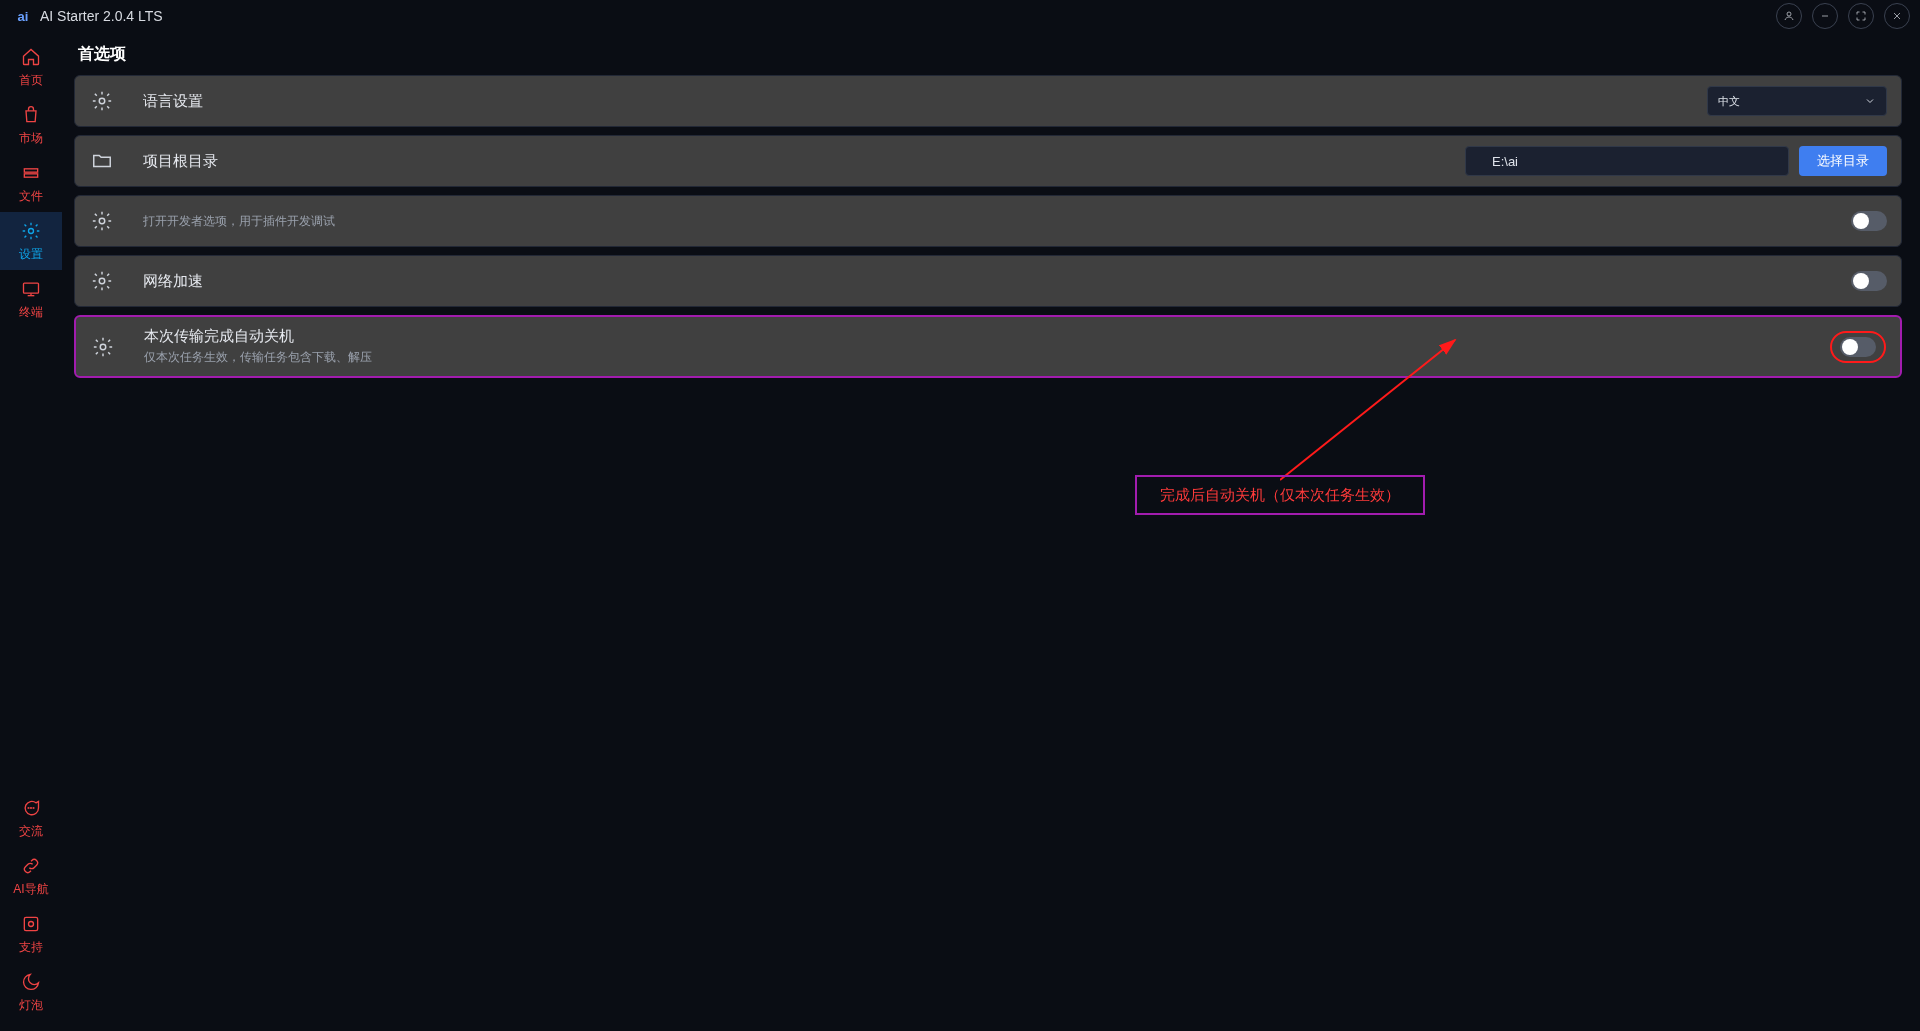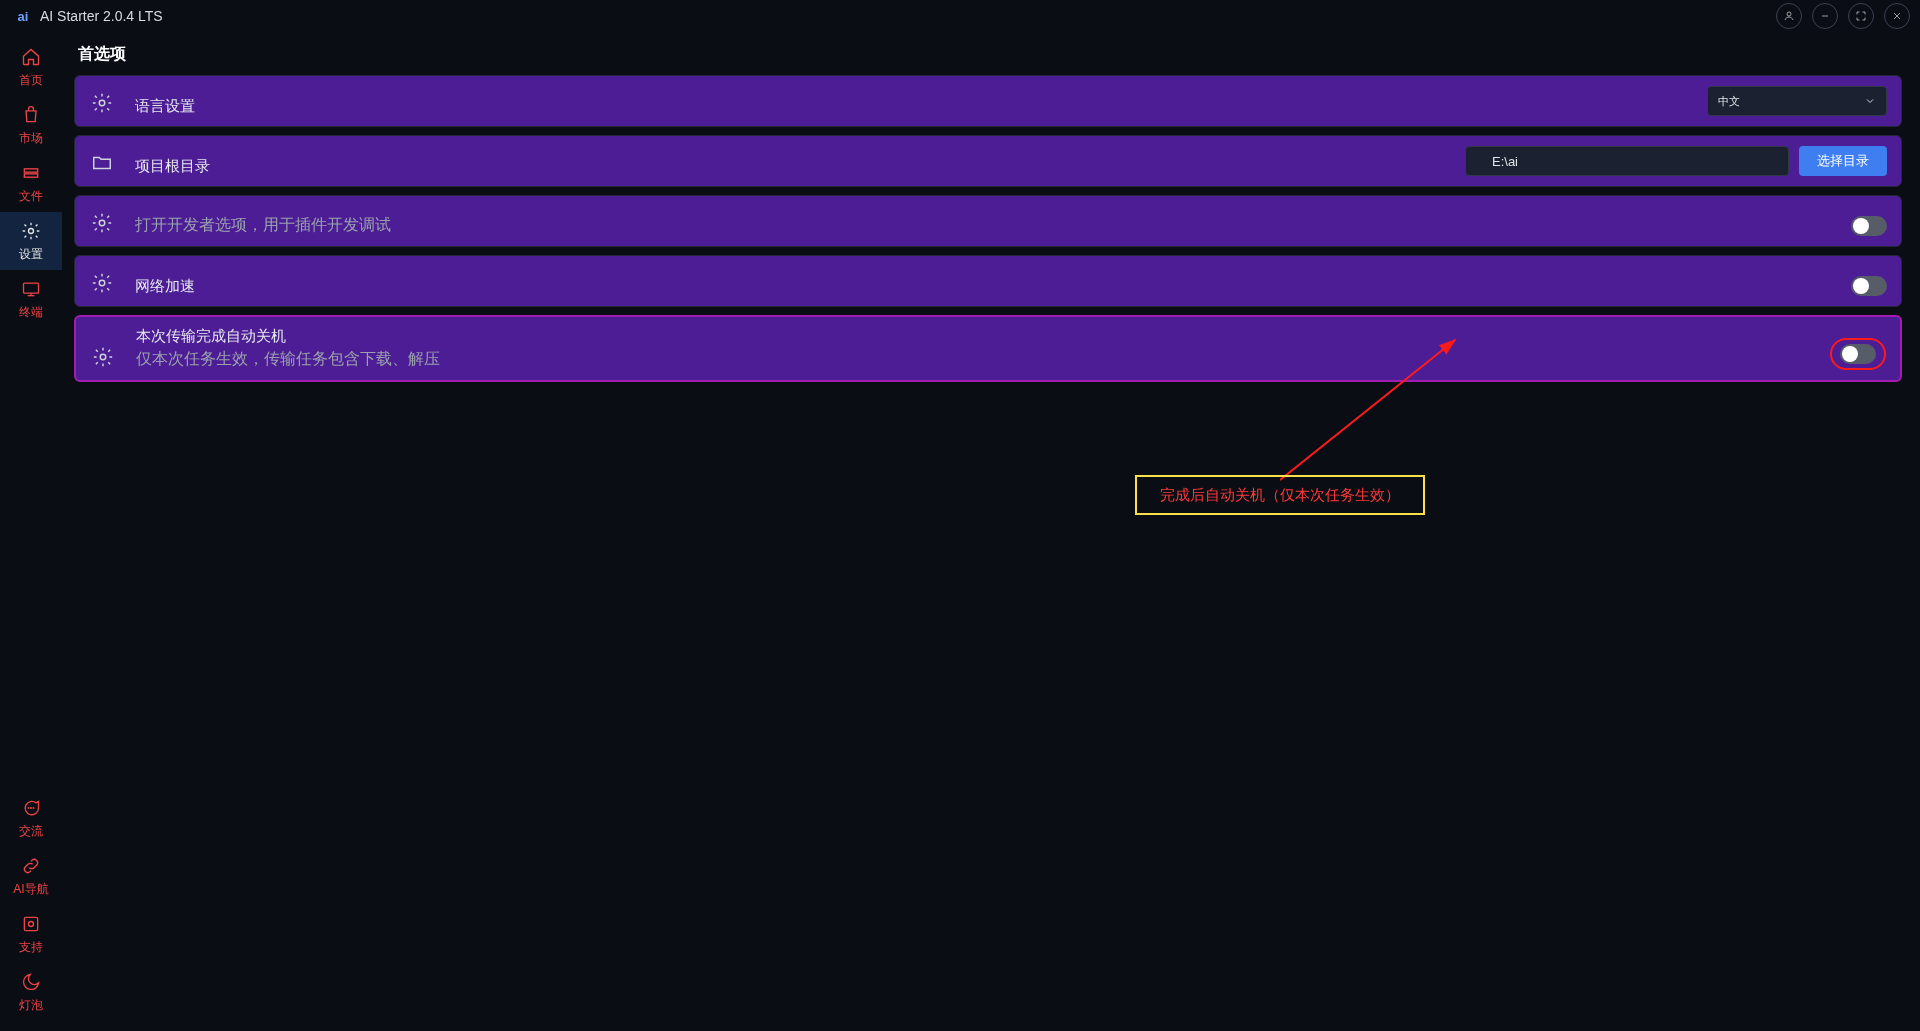--- a/index.html
+++ b/index.html
@@ -12,54 +12,54 @@
   .titlebar-right { display: flex; gap: 10px; }
   .win-btn { width: 26px; height: 26px; border-radius: 50%; border: 1px solid #3a4150; display: flex; align-items: center; justify-content: center; color: #c9cdd6; cursor: pointer; font-size:12px;}
   .win-btn svg { width: 12px; height: 12px; stroke: #c9cdd6; fill:none; stroke-width:1.5;}
 
   .app-body { display: flex; height: calc(100% - 32px); }
 
   
   .sidebar { width: 62px; background: #0a0d14; display: flex; flex-direction: column; justify-content: space-between; padding-top: 6px; padding-bottom: 10px;}
   .sidebar-group { display:flex; flex-direction:column; }
   .nav-item { display: flex; flex-direction: column; align-items: center; justify-content: center; height: 58px; cursor: pointer; color: #ef4444; gap:4px; }
-  .nav-item.active { background: #12243f; color: #e5e5e5; }
+  .nav-item.active { background: #12243f; color: #0ea5e9; }
   .nav-item .icon { width: 22px; height: 22px; display:flex; align-items:center; justify-content:center;}
   .nav-item .icon svg { width:20px; height:20px; stroke: currentColor; fill:none; stroke-width:1.6;}
   .nav-item .label { font-size: 12px; }
 
   
   .main { flex:1; padding: 10px 18px 0 12px; }
   .page-title { font-size: 16px; font-weight: 600; color: #ffffff; padding: 2px 0 10px 4px;}
   .rows { display:flex; flex-direction:column; gap:8px; }
-  .row { background: #4c1d95; border:1px solid #222836; border-radius:6px; display:flex; align-items:flex-end; padding: 10px 14px; min-height:52px; gap:20px;}
+  .row { background: #404040; border:1px solid #222836; border-radius:6px; display:flex; align-items:center; padding: 10px 14px; min-height:52px; gap:28px;}
   .row.highlight { border:2px solid #a21caf; }
   .row-icon { width:26px; height:26px; display:flex; align-items:center; justify-content:center; color:#cfd4dc;}
   .row-icon svg { width:22px; height:22px; stroke:currentColor; fill:none; stroke-width:1.6;}
   .row-texts { flex:1; display:flex; flex-direction:column; gap:3px;}
   .row-label { font-size:15px; color:#e6e9ef;}
-  .row-desc { font-size:16px; color:#9aa1ad;}
+  .row-desc { font-size:12px; color:#9aa1ad;}
   .row-controls { display:flex; align-items:center; gap:10px;}
 
   
   .select { width:180px; height:30px; background:#1b2130; border:1px solid #303848; border-radius:4px; display:flex; align-items:center; justify-content:space-between; padding:0 10px; font-size:11px; cursor:pointer; color:#dfe3ea;}
   .select svg { width:12px; height:12px; stroke:#cfd4dc; fill:none; stroke-width:2;}
 
   
   .path-input { width:324px; height:30px; background:#1b2130; border:1px solid #303848; border-radius:4px; padding:0 26px; font-size:13px; color:#dfe3ea; display:flex; align-items:center;}
   .btn-primary { height:30px; padding:0 18px; background:#3f7ef0; color:#fff; border:none; border-radius:4px; font-size:13px; cursor:pointer; display:flex; align-items:center; justify-content:center;}
 
   
   .toggle { width:36px; height:20px; border-radius:10px; background:#565c68; position:relative; cursor:pointer;}
   .toggle .knob { position:absolute; width:16px; height:16px; border-radius:50%; background:#fff; top:2px; left:2px;}
   .toggle-wrap { position:relative; display:flex; align-items:center;}
   .toggle-wrap.hl { border:2px solid #ff1a1a; border-radius:16px; padding:4px 8px;}
 
   
-  .annotation-box { position:absolute; left:1135px; top:475px; width:290px; height:40px; border:2px solid #fde047; display:flex; align-items:center; justify-content:center; color:#ff3a3a; font-size:15px; background:rgba(0,0,0,0);}
+  .annotation-box { position:absolute; left:1135px; top:475px; width:290px; height:40px; border:2px solid #a21caf; display:flex; align-items:center; justify-content:center; color:#ff3a3a; font-size:15px; background:rgba(0,0,0,0);}
   .annotation-arrow { position:absolute; pointer-events:none; }
 </style>
 </head>
 <body>
 
 <div class="titlebar">
   <div class="titlebar-left">
     <span class="logo-icon">ai</span>
     <span>AI Starter 2.0.4 LTS</span>
   </div>

